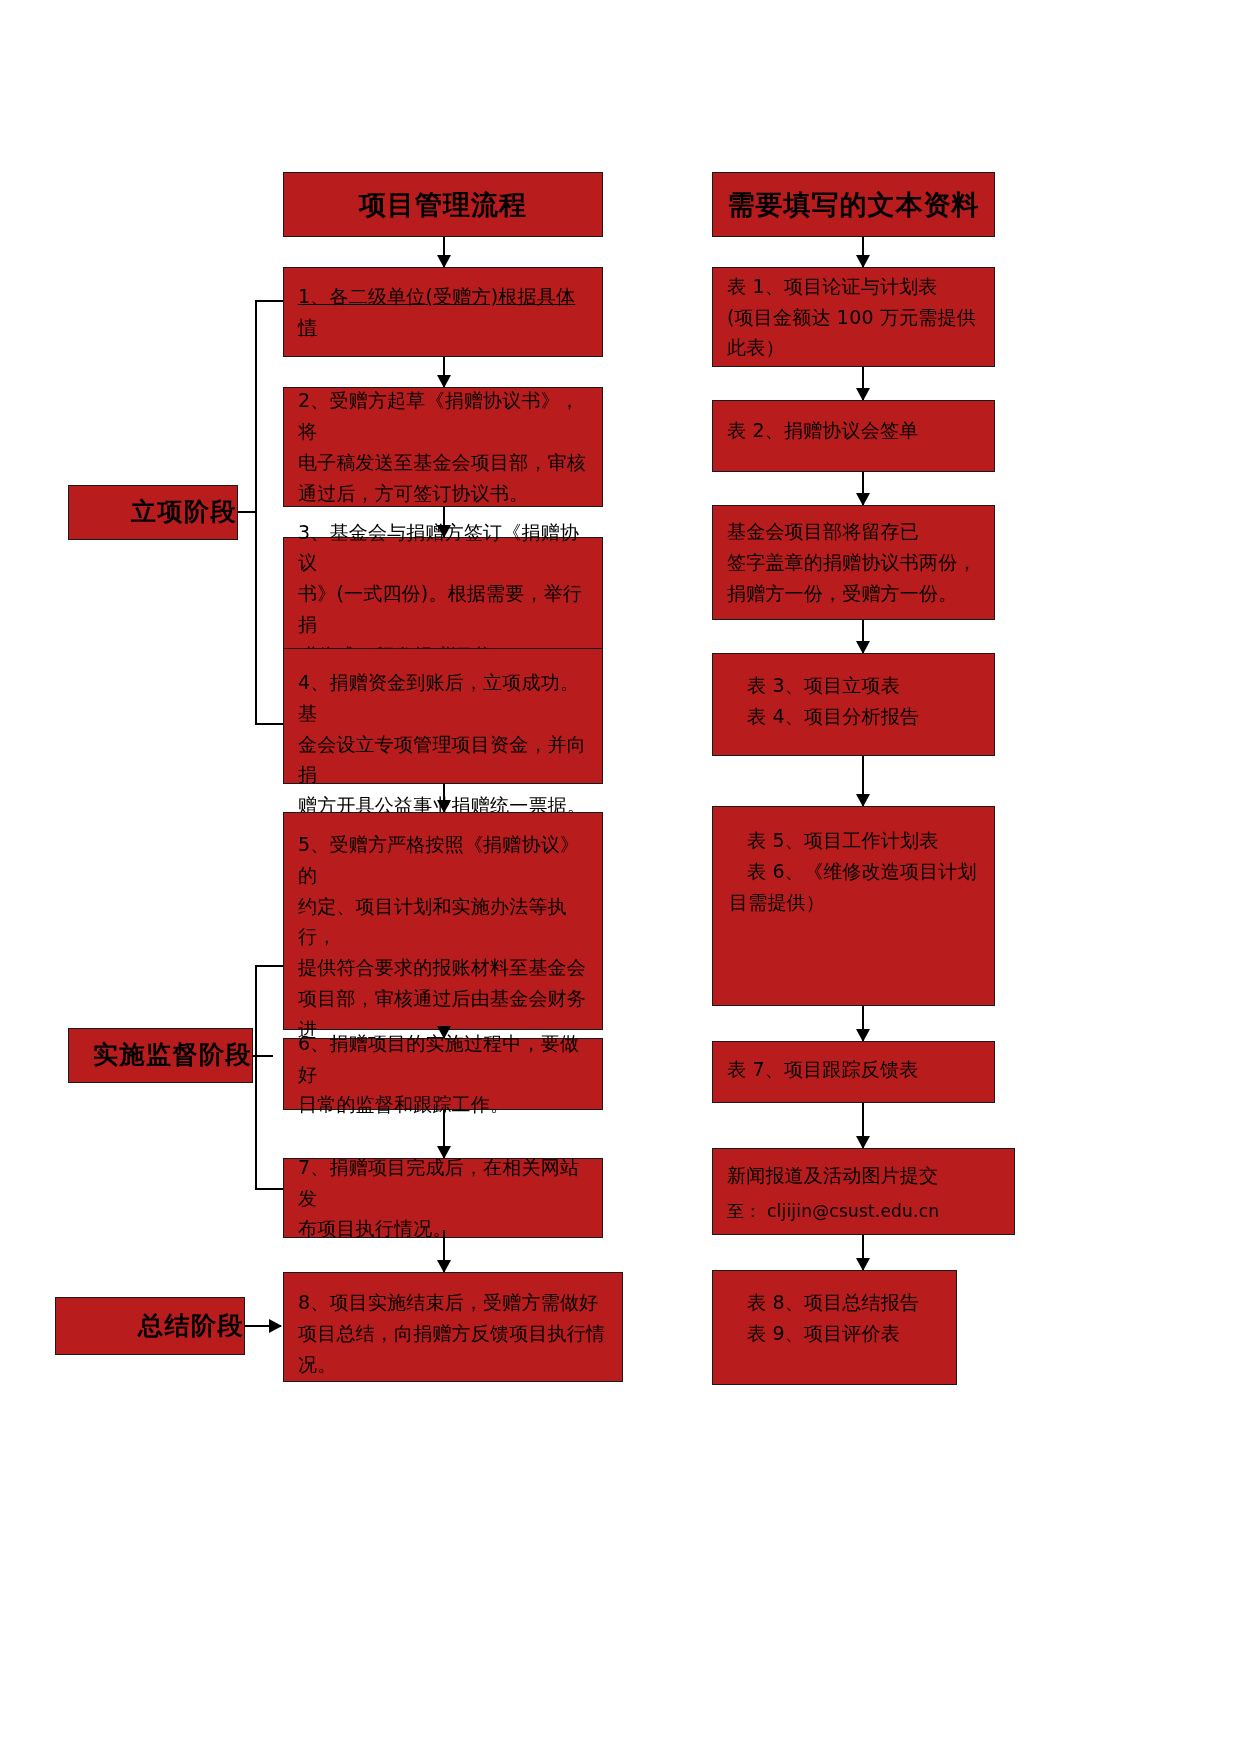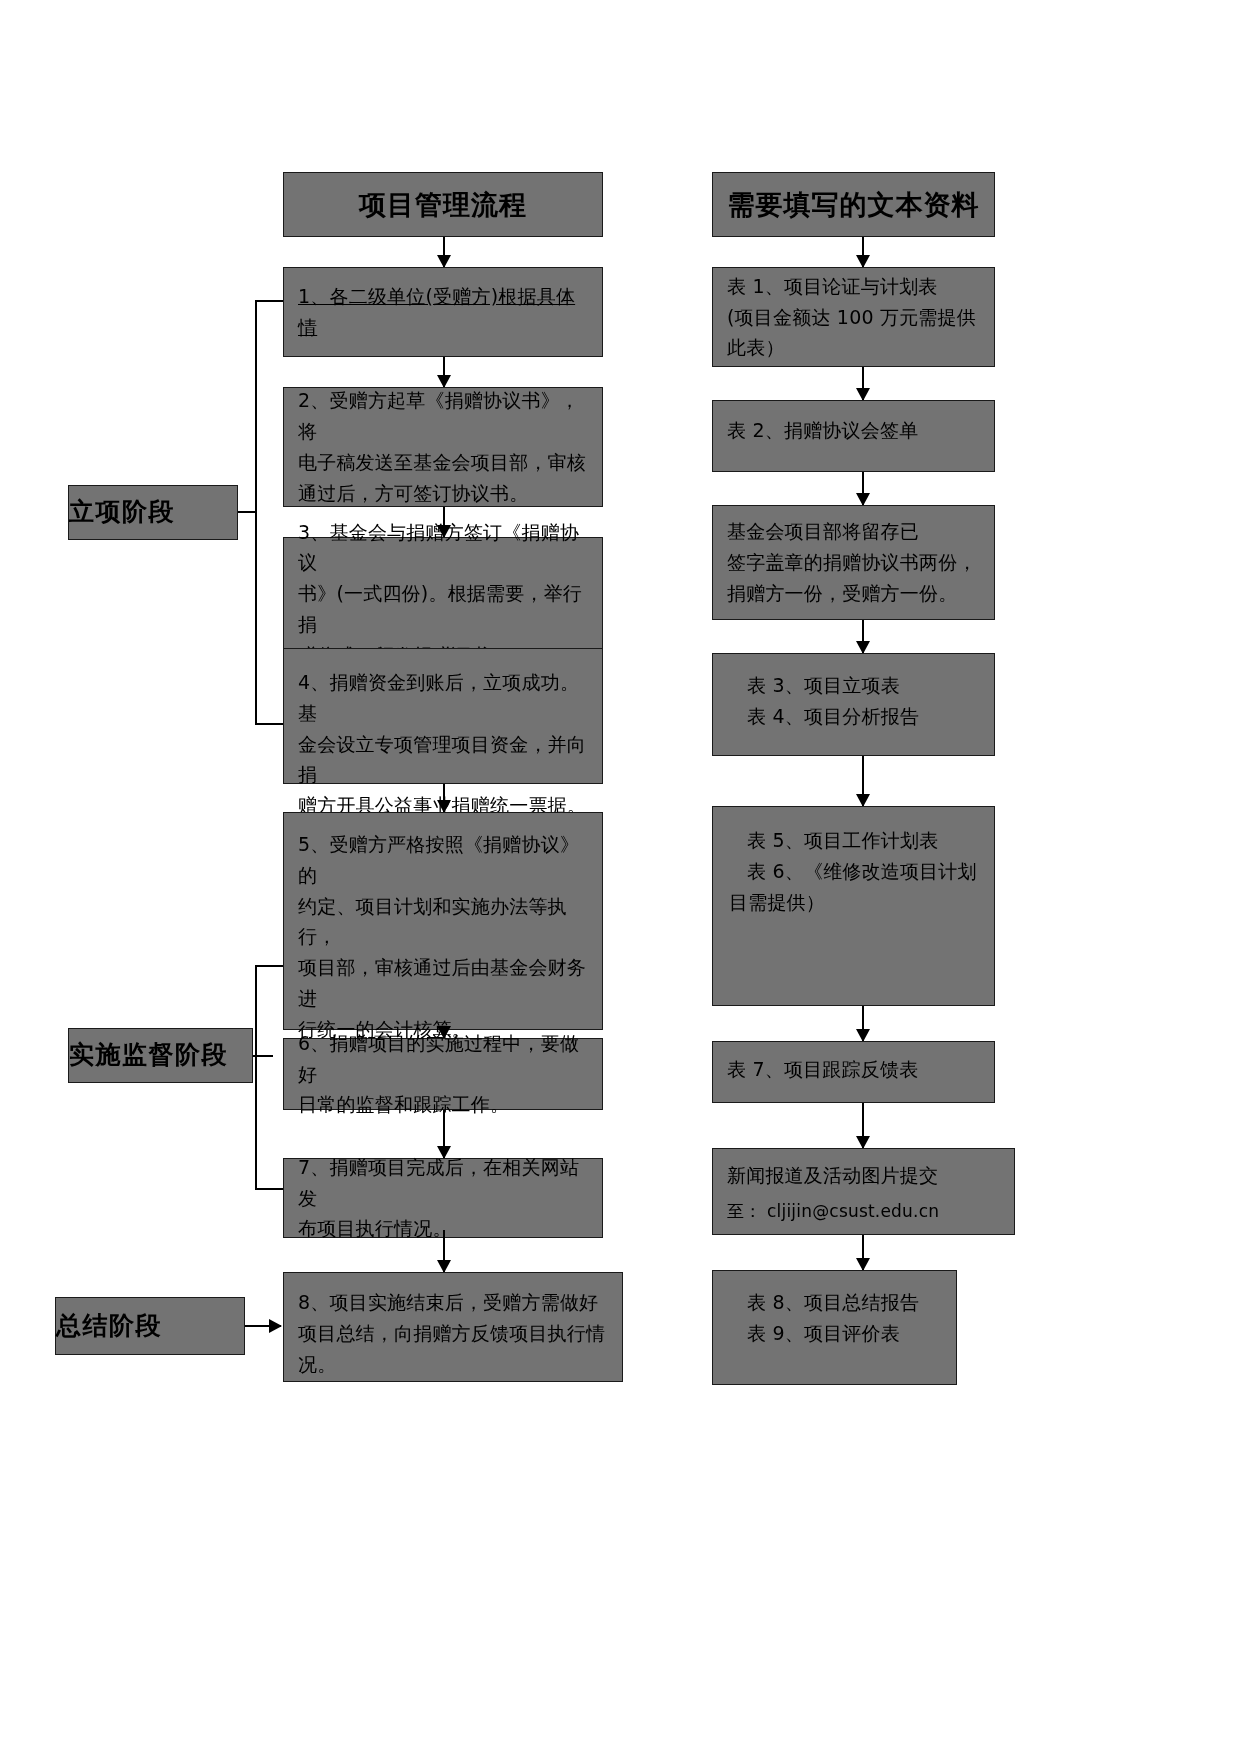--- a/index.html
+++ b/index.html
@@ -9,21 +9,21 @@
     color:#000;
     position:relative;
     overflow:hidden;
   }
   .canvas{position:absolute;left:0;top:0;width:1240px;height:1754px;}
 
   
   .box{
     position:absolute;
     border:1.6px solid #1a1a1a;
-    background:#737373;
+    background:#b91c1c;
     box-sizing:border-box;
     display:flex;
     flex-direction:column;
     justify-content:center;
     font-size:19px;
     line-height:1.62;
     letter-spacing:0.2px;
   }
   .box p{margin:0;padding:0 14px;}
 
@@ -33,21 +33,21 @@
     align-items:center;
     font-size:27px;
     font-weight:bold;
     letter-spacing:1px;
   }
   .header-box p{padding:0;}
 
   
   .stage-box{
     justify-content:center;
-    align-items:flex-start;
+    align-items:flex-end;
     font-size:25px;
     font-weight:bold;
     letter-spacing:1.5px;
   }
   .stage-box p{padding:0;}
 
   
   .center p{text-align:left;}
   .just p{text-align:left;}
 
@@ -134,20 +134,21 @@
   <div class="box just" style="left:283px;top:648px;width:320px;height:136px;justify-content:flex-start;padding-top:18px;">
     <p>4、捐赠资金到账后，立项成功。基</p>
     <p>金会设立专项管理项目资金，并向捐</p>
     <p>赠方开具公益事业捐赠统一票据。</p>
   </div>
   <div class="arrow" style="left:443px;top:784px;height:28px;"></div>
 
   <div class="box just" style="left:283px;top:812px;width:320px;height:218px;justify-content:flex-start;padding-top:16px;">
     <p>5、受赠方严格按照《捐赠协议》的</p>
     <p>约定、项目计划和实施办法等执行，</p>
+    <p>提供符合要求的报账材料至基金会</p>
     <p>项目部，审核通过后由基金会财务进</p>
     <p>行统一的会计核算。</p>
   </div>
   <div class="arrow" style="left:443px;top:1030px;height:8px;"></div>
 
   <div class="box just" style="left:283px;top:1038px;width:320px;height:72px;">
     <p>6、捐赠项目的实施过程中，要做好</p>
     <p>日常的监督和跟踪工作。</p>
   </div>
   <div class="arrow" style="left:443px;top:1110px;height:48px;"></div>

